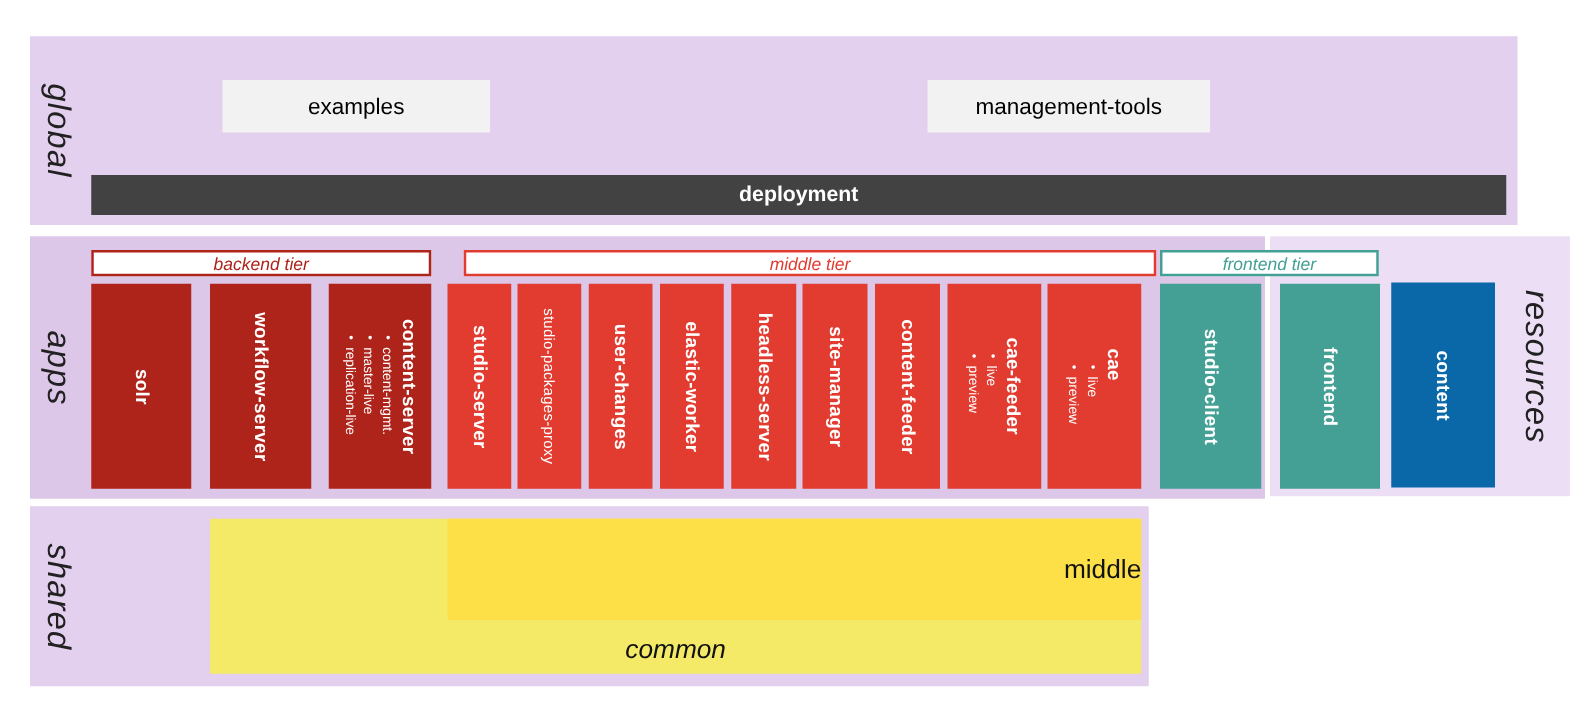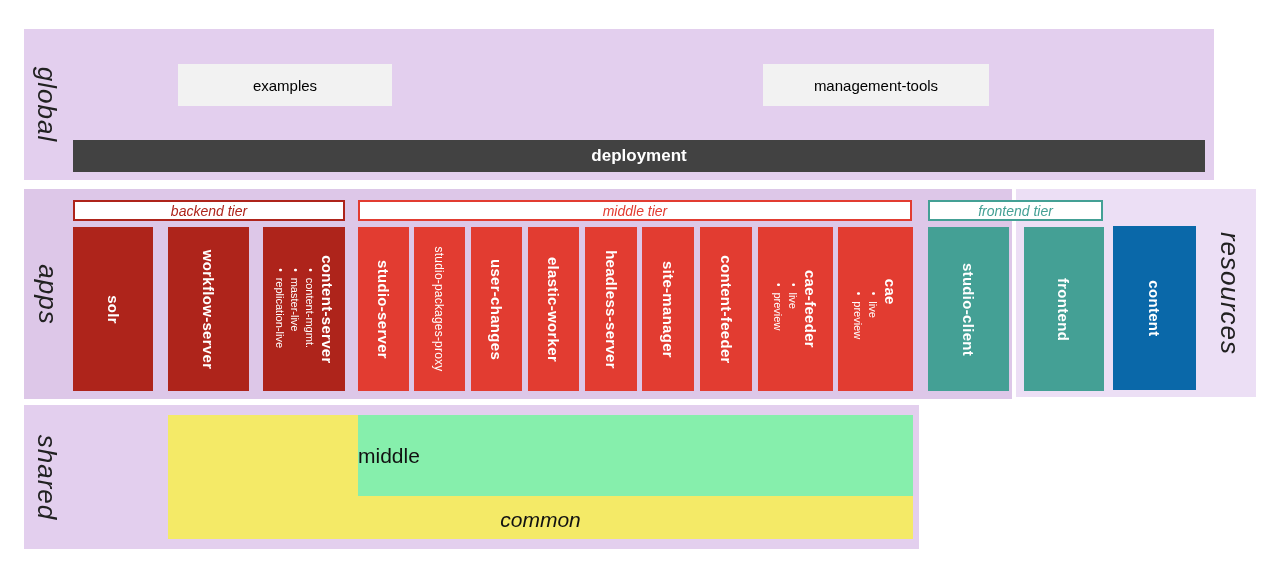--- a/index.html
+++ b/index.html
@@ -15,33 +15,33 @@
   .band-shared    { left:24px;  top:405px; width:895px;  height:144px; background:#e3cfee; }
 
   .band-label-zone { position:absolute; left:0; top:0; bottom:0; width:46px;
     display:flex; align-items:center; justify-content:center; }
   .band-label-zone.right { left:auto; right:0; width:52px; }
   .band-label-zone span { transform:rotate(90deg); white-space:nowrap;
     font-style:italic; font-size:26px; color:#212121; letter-spacing:1px; }
 
   
   .gbox { position:absolute; background:#f2f2f2; display:flex; align-items:center;
-    justify-content:center; font-size:15px; color:#000; }
+    justify-content:center; font-size:18px; color:#000; }
   .gbox.examples { left:154px; top:35px; width:214px; height:42px; }
-  .gbox.mgmt     { left:739px; top:35px; width:226px; height:42px; }
+  .gbox.mgmt     { left:718px; top:35px; width:226px; height:42px; }
   .deployment-bar { position:absolute; left:49px; top:111px; width:1132px; height:32px;
     background:#424242; color:#ffffff; font-weight:bold; font-size:17px;
     display:flex; align-items:center; justify-content:center; }
 
   
   .tier-header { position:absolute; top:11px; height:21px; background:#ffffff;
     display:flex; align-items:center; justify-content:center;
     font-style:italic; font-size:14px; box-sizing:border-box; z-index:2; }
   .tier-backend  { left:49px;  width:272px; border:2px solid #ae241b; color:#ae241b; }
-  .tier-middle   { left:334px; width:554px; border:2px solid #e23c31; color:#e23c31;align-items:center; }
+  .tier-middle   { left:347px; width:554px; border:2px solid #e23c31; color:#e23c31;align-items:center; }
   .tier-frontend { left:904px; width:175px; border:2px solid #44a095; color:#44a095;align-items:center; }
 
   
   .vbox { position:absolute; top:38px; height:164px; display:flex;
     align-items:center; justify-content:center; color:#ffffff; overflow:visible; }
   .vbox.dark { background:#ae241b; }
   .vbox.red  { background:#e23c31; }
   .vbox.teal { background:#44a095; }
   .vbox.blue { background:#0a68a9; }
   .rot { transform:rotate(90deg); }
@@ -68,21 +68,21 @@
 
   .b-frontend { left:8px;  top:38px; width:80px; height:164px; }
   .b-content  { left:97px; top:37px; width:83px; height:164px; }
 
   
   .common-box { position:absolute; left:144px; top:10px; width:745px; height:124px;
     background:#f4ea67; }
   .common-box .hlabel { position:absolute; left:0; right:0; bottom:7px;
     text-align:center; font-size:21px; color:#111111;font-style:italic; }
   .middle-box { position:absolute; left:334px; top:10px; width:555px; height:81px;
-    background:#86efac; display:flex; align-items:center; justify-content:flex-start;
+    background:#fde047; display:flex; align-items:center; justify-content:flex-end;
     font-size:21px; color:#111111; }
 </style>
 </head>
 <body>
 
 <div class="canvas">
 
   <section class="band band-global">
     <div class="band-label-zone">
       <span>global</span>

